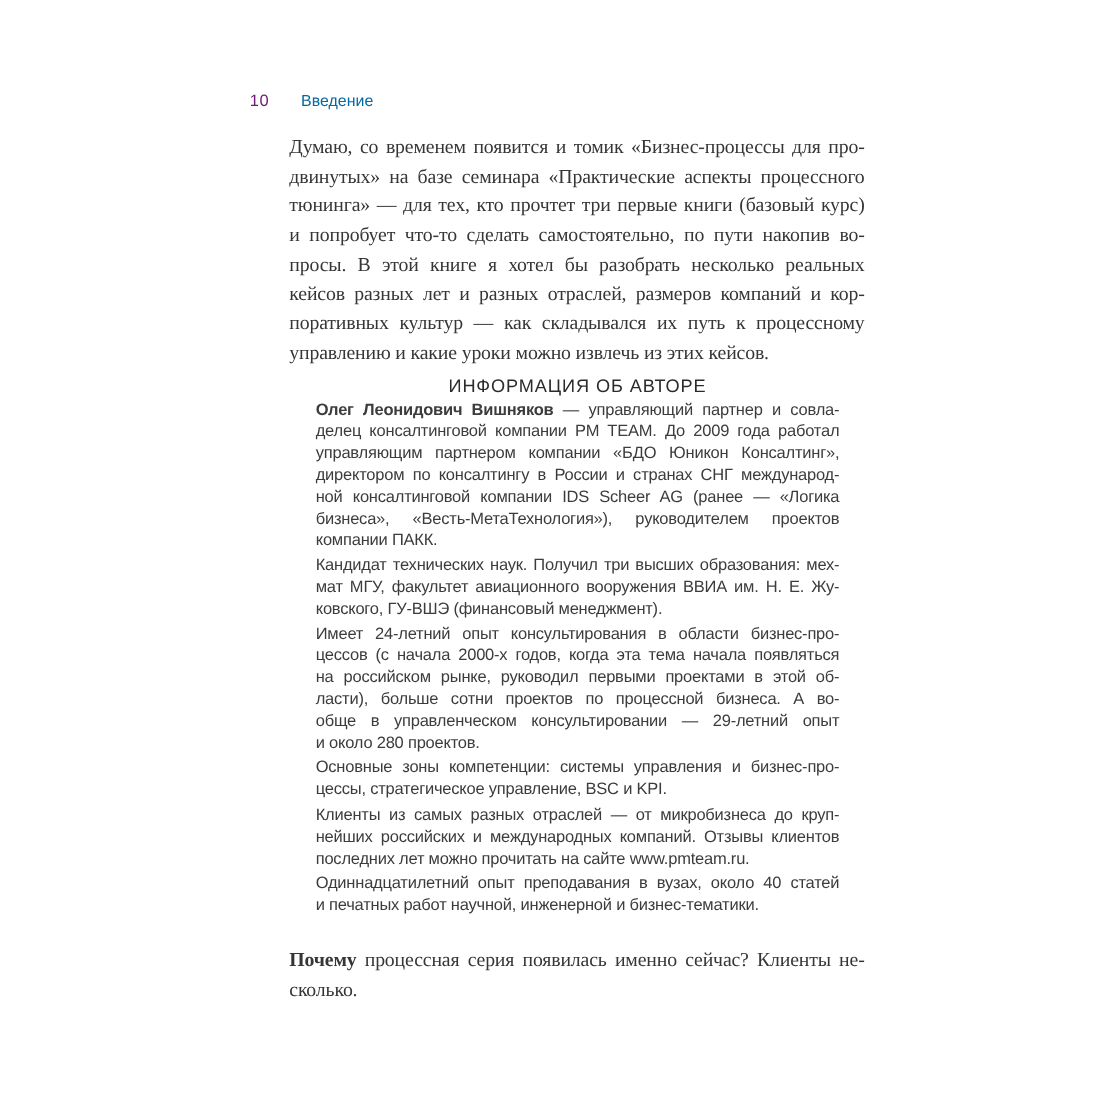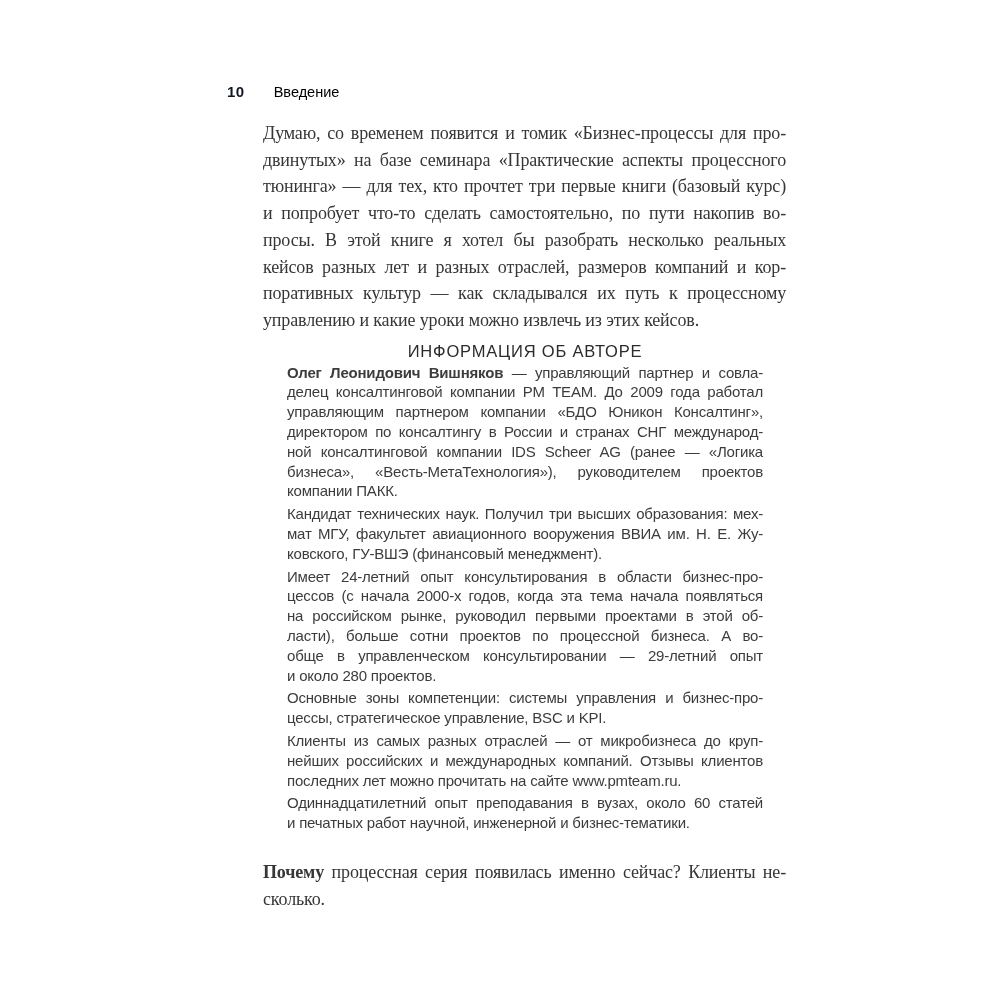--- a/index.html
+++ b/index.html
@@ -20,28 +20,28 @@
   
   .running-header {
     position: absolute;
     left: 227px;
     top: 83px;
     color: #8e949a;
     white-space: nowrap;
   }
   .page-number {
     font-size: 15px;
-    font-weight: bold;
-    color: #0f172a;
+    font-weight: normal;
+    color: #701a75;
     letter-spacing: 0.5px;
   }
   .chapter-title {
     font-size: 14.5px;
     margin-left: 29px;
-    color: #000000;
+    color: #0369a1;
   }
   
   .content {
     position: absolute;
     left: 243px;
     top: 120px;
     width: 523px;
     margin-left: 20px;
   }
   .serif-para {
@@ -146,21 +146,21 @@
         <span class="jl jl-last">цессы, стратегическое управление, BSC и KPI.</span>
       </p>
 
       <p class="sans-para">
         <span class="jl">Клиенты из самых разных отраслей — от микробизнеса до круп-</span>
         <span class="jl">нейших российских и международных компаний. Отзывы клиентов</span>
         <span class="jl jl-last">последних лет можно прочитать на сайте www.pmteam.ru.</span>
       </p>
 
       <p class="sans-para">
-        <span class="jl">Одиннадцатилетний опыт преподавания в вузах, около 60 статей</span>
+        <span class="jl">Одиннадцатилетний опыт преподавания в вузах, около 40 статей</span>
         <span class="jl jl-last">и печатных работ научной, инженерной и бизнес-тематики.</span>
       </p>
 
     </div>
 
     <p class="serif-para closing-para">
       <span class="jl"><b>Почему</b><span> процессная серия появилась именно сейчас? Клиенты не-</span></span>
       <span class="jl jl-last">сколько.</span>
     </p>
 

